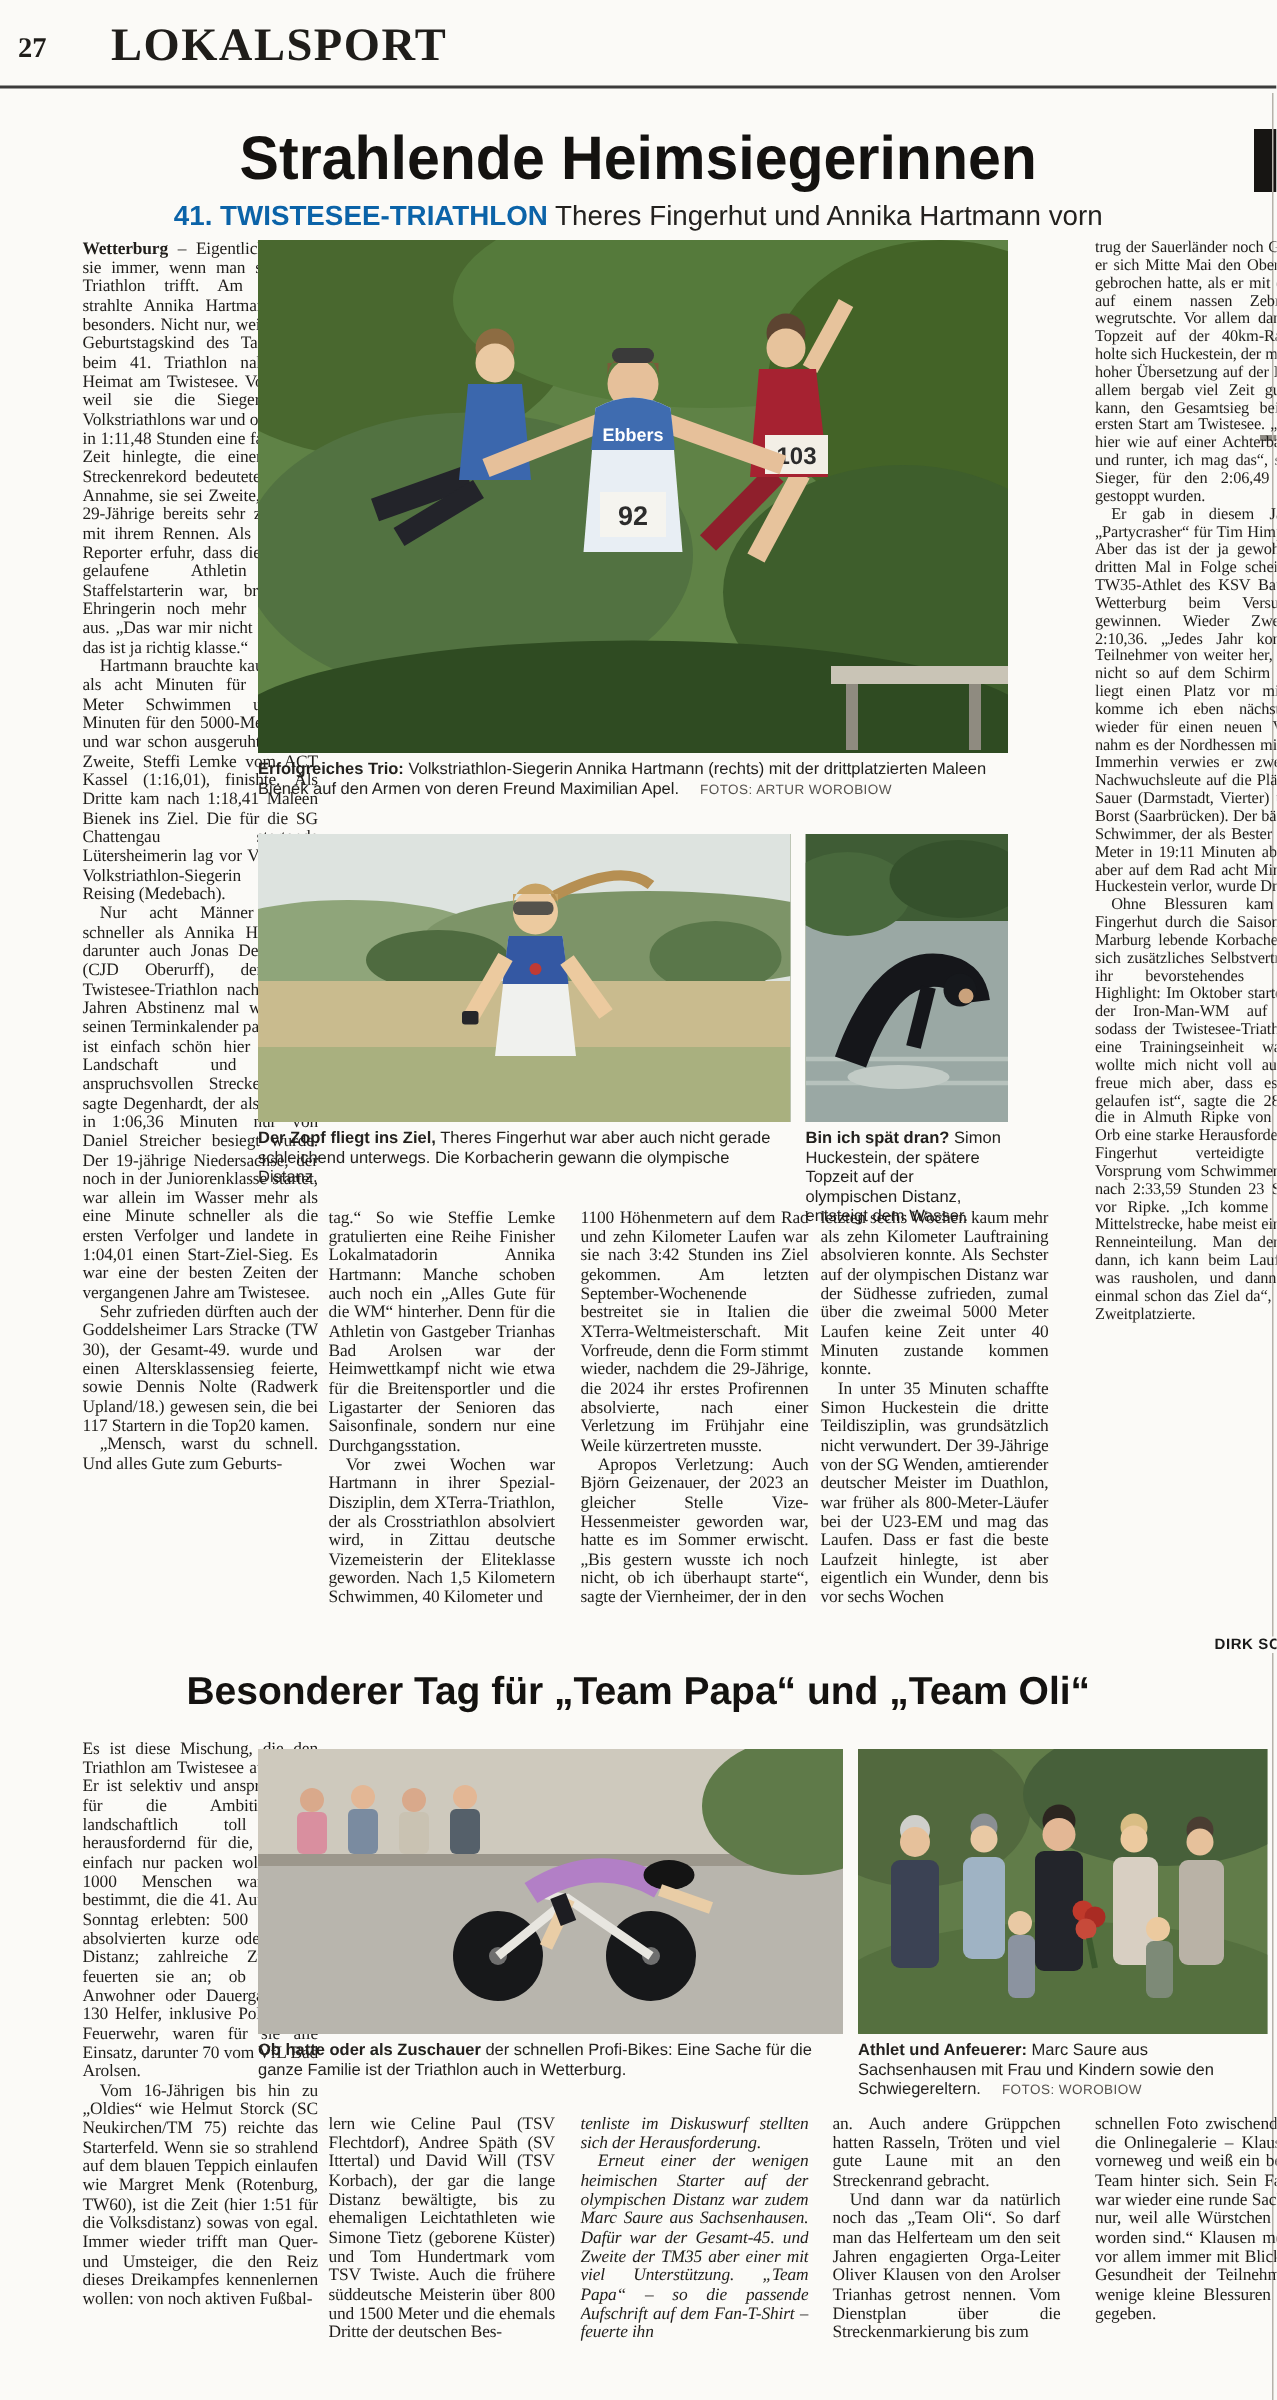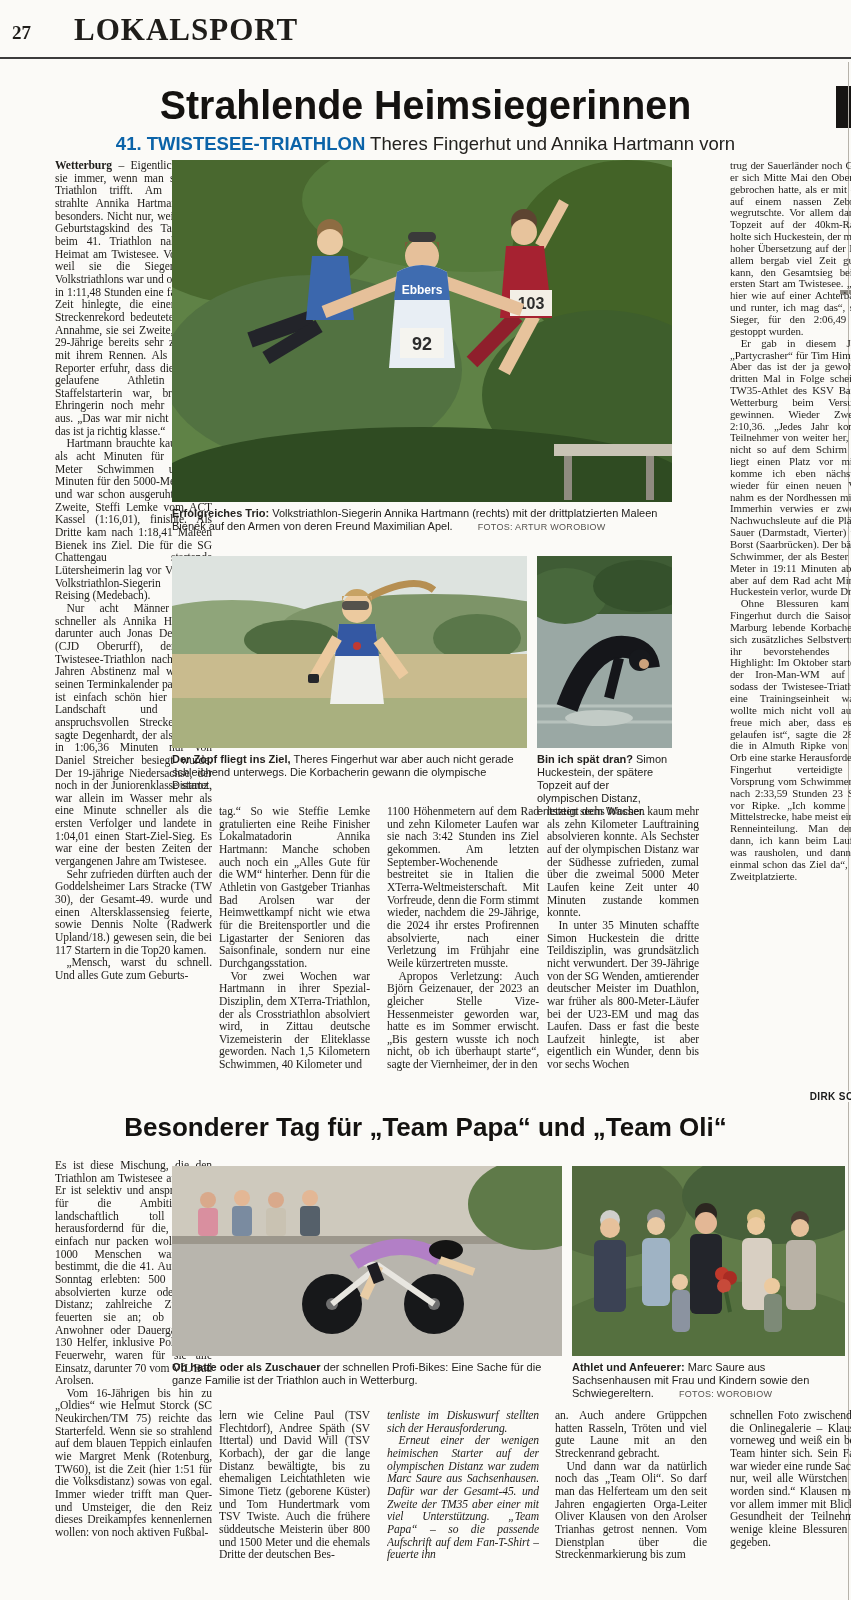--- a/index.html
+++ b/index.html
@@ -23,21 +23,21 @@
        overflow:hidden;letter-spacing:-0.1px;}
   .col.tight{font-size:10.9px;line-height:11.85px;}
   .dateline{font-weight:bold;}
   .colwrap{overflow:hidden;margin-left:47px;}
   .author{position:absolute;bottom:0;right:0;background:#fbfaf7;padding-left:8px;
           font-family:"Liberation Sans",sans-serif;font-weight:bold;font-size:10px;letter-spacing:.4px;color:#1a1a1a;}
   .author.lite{font-weight:normal;color:#8a8a8a;font-size:9.5px;letter-spacing:.2px;}
   
   .caption{font-family:"Liberation Sans",sans-serif;font-size:11px;line-height:13px;color:#23211e;text-align:left;}
   .cap-lead{font-weight:bold;}
-  .credit{font-size:9px;color:#55524e;letter-spacing:.3px;margin-left:25px;font-family:"Liberation Sans",sans-serif;}
+  .credit{font-size:9px;color:#55524e;letter-spacing:.3px;margin-left:14px;font-family:"Liberation Sans",sans-serif;}
   
   .photo{overflow:hidden;background:#7a8a6a;}
   .photo svg{display:block;width:100%;height:100%;}
   .vrule{width:1px;background:#b6b2aa;}
   .fragment{background:#171513;}
   .dash{background:#8e8a83;}
 </style>
 </head>
 <body>
 

